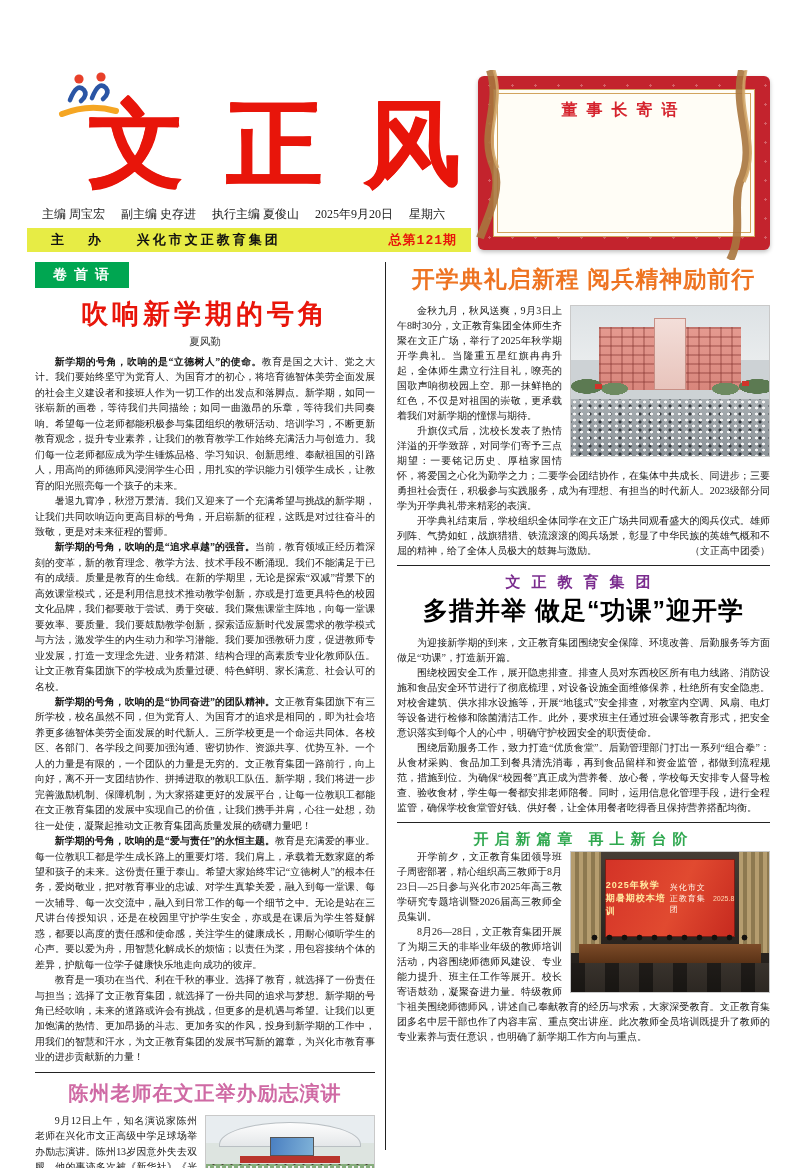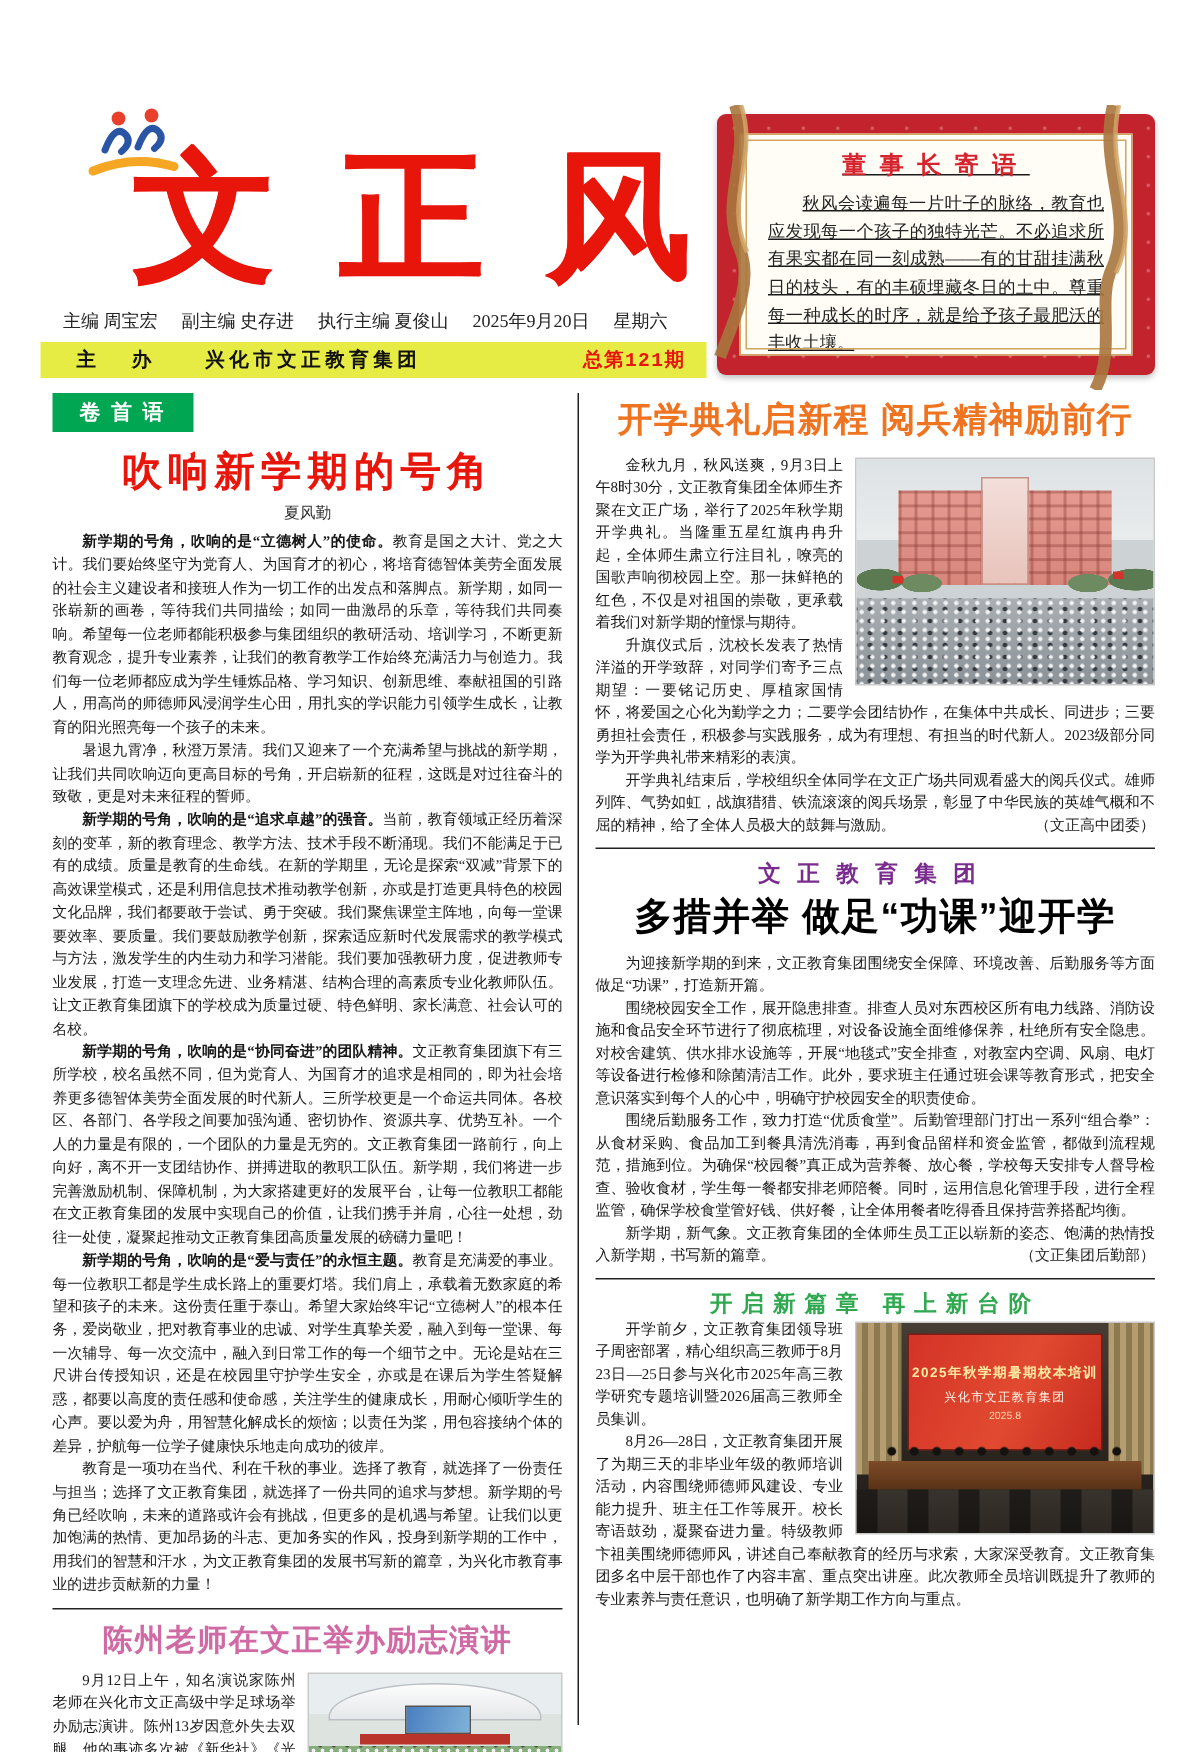--- a/index.html
+++ b/index.html
@@ -37,21 +37,21 @@
     position:absolute; top:76px; right:30px; width:292px; height:174px;
     background:#c3232d; border-radius:6px; padding:13px 15px;
     background-image:
       radial-gradient(circle, rgba(255,255,255,.28) 1px, transparent 1.4px),
       radial-gradient(circle, rgba(255,255,255,.18) 1px, transparent 1.4px);
     background-size:23px 19px, 31px 27px; background-position:0 0, 9px 11px;
     box-shadow:0 2px 4px rgba(0,0,0,.25);
   }
   .chairman-card {
     position:relative; background:#fffdf6; height:100%;
-    border:1px solid #d2a45e; padding:10px 6px 24px;text-decoration:underline;
+    border:1px solid #d2a45e; padding:10px 6px 24px;
   }
   .chairman-card::before {
     content:""; position:absolute; inset:3px; border:1px solid #d2a45e; pointer-events:none;
   }
   .chairman-title {
     text-align:center; color:#d5242e; font-weight:700; font-size:16px;
     letter-spacing:9px; font-family:"Liberation Sans", sans-serif; margin-bottom:6px;
   }
   .chairman-body {
     font-size:11.5px; line-height:1.62; text-align:justify; text-indent:2em;
@@ -145,21 +145,21 @@
       radial-gradient(circle, #4b4238 1.2px, transparent 1.6px),
       linear-gradient(#87ae7d,#6f9a66);
     background-size:6px 6px, 9px 7px, 100% 100%; background-position:0 0, 3px 3px, 0 0; }
   .photo-training { width:200px; height:142px; margin:2px 0 6px 8px;
     background:linear-gradient(#463d35,#2b2520 62%,#201b17); }
   .pt-curtainL,.pt-curtainR { position:absolute; top:0; width:15%; height:72%;
     background:repeating-linear-gradient(90deg,#b59d6f 0 4px,#8d7950 4px 8px); }
   .pt-curtainL{ left:0; } .pt-curtainR{ right:0; }
   .pt-screen { position:absolute; left:17%; right:17%; top:5%; height:56%;
     background:linear-gradient(115deg,#d43327,#e14a30 55%,#c62a1f);
-    display:flex; flex-direction:column; align-items:center; justify-content:center; gap:4px;
+    display:flex; align-items:center; justify-content:center; gap:4px;
     border:1px solid #7a1d15; }
   .pt-screen .l1 { color:#ffe9a0; font-size:9px; font-weight:700; letter-spacing:1px;
     font-family:"Liberation Sans", sans-serif; }
   .pt-screen .l2 { color:#fff6e8; font-size:8px; letter-spacing:1px;
     font-family:"Liberation Sans", sans-serif; }
   .pt-screen .l3 { color:#ffd9b0; font-size:7px; font-family:"Liberation Sans", sans-serif; }
   .pt-people { position:absolute; left:8%; right:8%; top:58%; height:9%;
     background-image:radial-gradient(circle at 50% 35%, #14110e 2.6px, transparent 3.2px);
     background-size:15px 100%; }
   .pt-table { position:absolute; left:4%; right:4%; top:66%; height:13%;
@@ -195,21 +195,20 @@
     </div>
     <div class="org-bar">
       <span class="org-label">主 办</span>
       <span class="org-name">兴化市文正教育集团</span>
       <span class="issue">总第121期</span>
     </div>
 
     <div class="chairman">
       <div class="chairman-card">
         <div class="chairman-title">董事长寄语</div>
-        <div class="chairman-body">秋风会读遍每一片叶子的脉络，教育也应发现每一个孩子的独特光芒。不必追求所有果实都在同一刻成熟——有的甘甜挂满秋日的枝头，有的丰硕埋藏冬日的土中。尊重每一种成长的时序，就是给予孩子最肥沃的丰收土壤。</div>
       </div>
       <svg class="ribbons" viewBox="0 0 308 190">
         <path d="M20,0 C32,36 8,62 24,98 C32,120 18,146 10,168" stroke="#a8763e" stroke-width="8" fill="none" opacity="0.9"></path>
         <path d="M24,0 C36,36 12,62 28,98" stroke="#d2a768" stroke-width="3" fill="none" opacity="0.85"></path>
         <path d="M272,0 C262,44 288,74 270,112 C262,134 274,164 260,190" stroke="#a8763e" stroke-width="8" fill="none" opacity="0.9"></path>
         <path d="M276,0 C266,44 292,74 274,112" stroke="#d2a768" stroke-width="3" fill="none" opacity="0.85"></path>
       </svg>
     </div>
   </div>
 
@@ -261,21 +260,20 @@
       </div>
 
       <hr class="rule">
 
       <div class="prep-kicker">文正教育集团</div>
       <h2 class="prep-title">多措并举  做足“功课”迎开学</h2>
       <div>
         <p class="body-p">为迎接新学期的到来，文正教育集团围绕安全保障、环境改善、后勤服务等方面做足“功课”，打造新开篇。</p>
         <p class="body-p">围绕校园安全工作，展开隐患排查。排查人员对东西校区所有电力线路、消防设施和食品安全环节进行了彻底梳理，对设备设施全面维修保养，杜绝所有安全隐患。对校舍建筑、供水排水设施等，开展“地毯式”安全排查，对教室内空调、风扇、电灯等设备进行检修和除菌清洁工作。此外，要求班主任通过班会课等教育形式，把安全意识落实到每个人的心中，明确守护校园安全的职责使命。</p>
         <p class="body-p">围绕后勤服务工作，致力打造“优质食堂”。后勤管理部门打出一系列“组合拳”：从食材采购、食品加工到餐具清洗消毒，再到食品留样和资金监管，都做到流程规范，措施到位。为确保“校园餐”真正成为营养餐、放心餐，学校每天安排专人督导检查、验收食材，学生每一餐都安排老师陪餐。同时，运用信息化管理手段，进行全程监管，确保学校食堂管好钱、供好餐，让全体用餐者吃得香且保持营养搭配均衡。</p>
-        <p class="body-p"><span>新学期，新气象。文正教育集团的全体师生员工正以崭新的姿态、饱满的热情投入新学期，书写新的篇章。</span><span class="sig">（文正集团后勤部）</span></p>
         <div class="clear"></div>
       </div>
 
       <hr class="rule">
 
       <div class="train-kicker">开启新篇章  再上新台阶</div>
       <div>
         <div class="photo photo-training">
           <div class="pt-curtainL"></div>
           <div class="pt-curtainR"></div>

